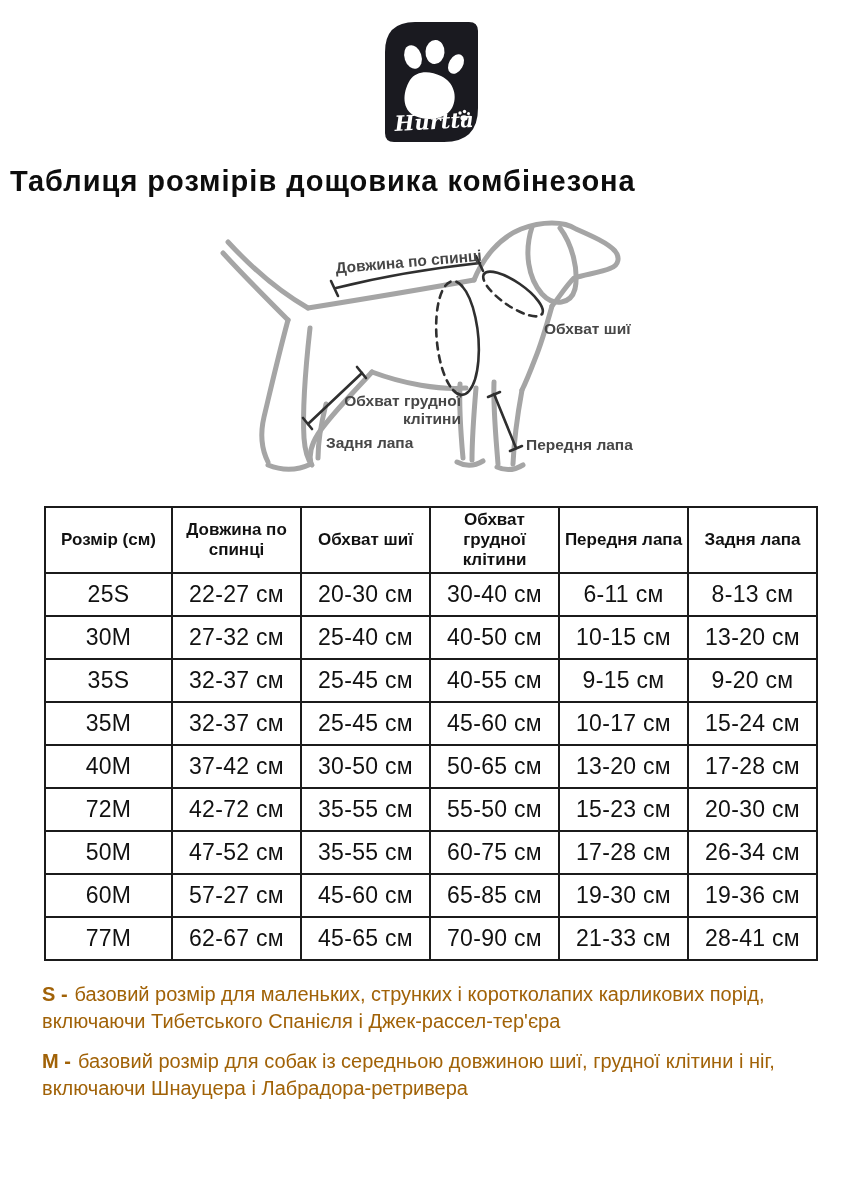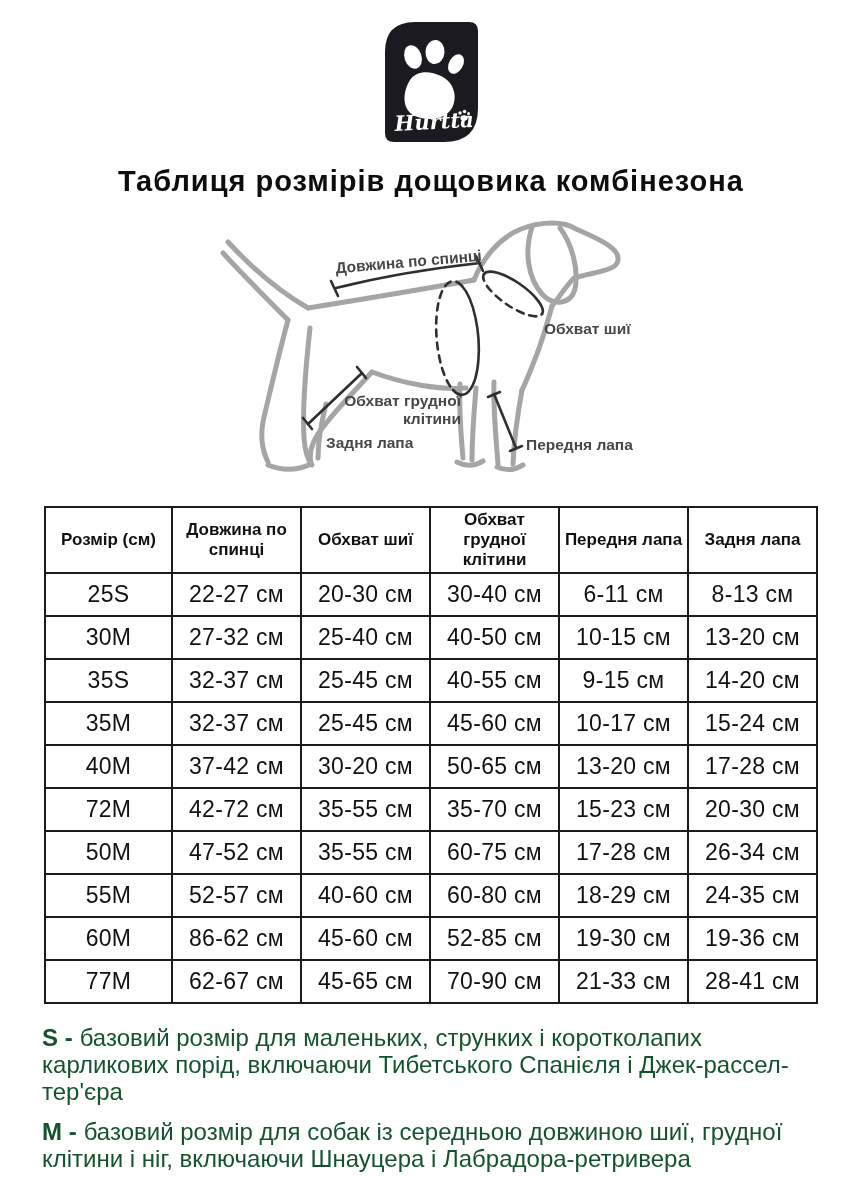--- a/index.html
+++ b/index.html
@@ -1,36 +1,36 @@
 <!DOCTYPE html>
 <html><head>
 <meta charset="utf-8">
 <style>
   html,body{margin:0;padding:0;background:#ffffff;}
   body{width:862px;height:1200px;overflow:hidden;font-family:"Liberation Sans",sans-serif;color:#111;}
 
   .logo-wrap{margin-top:20px;text-align:center;}
 
-  .title{margin:16px 10px 0;text-align:center;font-weight:700;font-size:29px;line-height:35px;letter-spacing:1px;color:#0d0d0d;}
+  .title{margin:16px 10px 0;font-weight:700;font-size:29px;line-height:35px;letter-spacing:1px;color:#0d0d0d;}
   .title span{display:block;}
 
   .diagram{margin-top:13px;display:flex;justify-content:center;}
   .diagram svg{display:block;}
   .diag-label{font-family:"Liberation Sans",sans-serif;font-weight:700;font-size:15.5px;fill:#474747;}
 
   table.size-table{border-collapse:collapse;margin:12px auto 0;width:774px;table-layout:fixed;}
   table.size-table th,table.size-table td{border:2px solid #1b1b1b;text-align:center;vertical-align:middle;}
   table.size-table th{font-size:17px;font-weight:700;line-height:20px;height:42px;padding:2px 3px;}
   table.size-table td{font-size:23px;font-weight:400;height:41px;padding:0 2px;letter-spacing:.3px;}
   table.size-table col.c0{width:127px;}
   table.size-table col.c{width:129px;}
   td.col-size{font-size:24px;}
 
   .notes{margin:20px 42px 0;width:768px;}
-  .note{font-size:24px;line-height:27px;margin:0 0 13px 0;color:#14532d;}
+  .note{font-size:20px;line-height:27px;margin:0 0 13px 0;color:#a16207;}
   .note b{margin-right:7px;}
 </style>
 </head>
 <body>
 
 <div class="logo-wrap">
   <svg width="97" height="124" viewBox="0 0 97 124" aria-hidden="true">
     <path d="M 32 2 H 86 Q 95 2 95 11 V 88 Q 95 122 61 122 H 11 Q 2 122 2 113 V 32 Q 2 2 32 2 Z" fill="#1a1a20"></path>
     <g fill="#ffffff">
       <ellipse cx="30" cy="37" rx="8.5" ry="12" transform="rotate(-18 30 37)"></ellipse>
@@ -163,67 +163,59 @@
         <td>40-50 см</td>
         <td>10-15 см</td>
         <td>13-20 см</td>
       </tr>
       <tr>
         <td class="col-size">35S</td>
         <td>32-37 см</td>
         <td>25-45 см</td>
         <td>40-55 см</td>
         <td>9-15 см</td>
-        <td>14-20 см</td>
+        <td>9-20 см</td>
       </tr>
       <tr>
         <td class="col-size">35M</td>
         <td>32-37 см</td>
         <td>25-45 см</td>
         <td>45-60 см</td>
         <td>10-17 см</td>
         <td>15-24 см</td>
       </tr>
       <tr>
         <td class="col-size">40M</td>
         <td>37-42 см</td>
-        <td>30-20 см</td>
+        <td>30-50 см</td>
         <td>50-65 см</td>
         <td>13-20 см</td>
         <td>17-28 см</td>
       </tr>
       <tr>
         <td class="col-size">72M</td>
         <td>42-72 см</td>
         <td>35-55 см</td>
-        <td>35-70 см</td>
+        <td>55-50 см</td>
         <td>15-23 см</td>
         <td>20-30 см</td>
       </tr>
       <tr>
         <td class="col-size">50M</td>
         <td>47-52 см</td>
         <td>35-55 см</td>
         <td>60-75 см</td>
         <td>17-28 см</td>
         <td>26-34 см</td>
       </tr>
       <tr>
-        <td class="col-size">55M</td>
-        <td>52-57 см</td>
-        <td>40-60 см</td>
-        <td>60-80 см</td>
-        <td>18-29 см</td>
-        <td>24-35 см</td>
-      </tr>
-      <tr>
         <td class="col-size">60M</td>
-        <td>86-62 см</td>
+        <td>57-27 см</td>
         <td>45-60 см</td>
-        <td>52-85 см</td>
+        <td>65-85 см</td>
         <td>19-30 см</td>
         <td>19-36 см</td>
       </tr>
       <tr>
         <td class="col-size">77M</td>
         <td>62-67 см</td>
         <td>45-65 см</td>
         <td>70-90 см</td>
         <td>21-33 см</td>
         <td>28-41 см</td>

